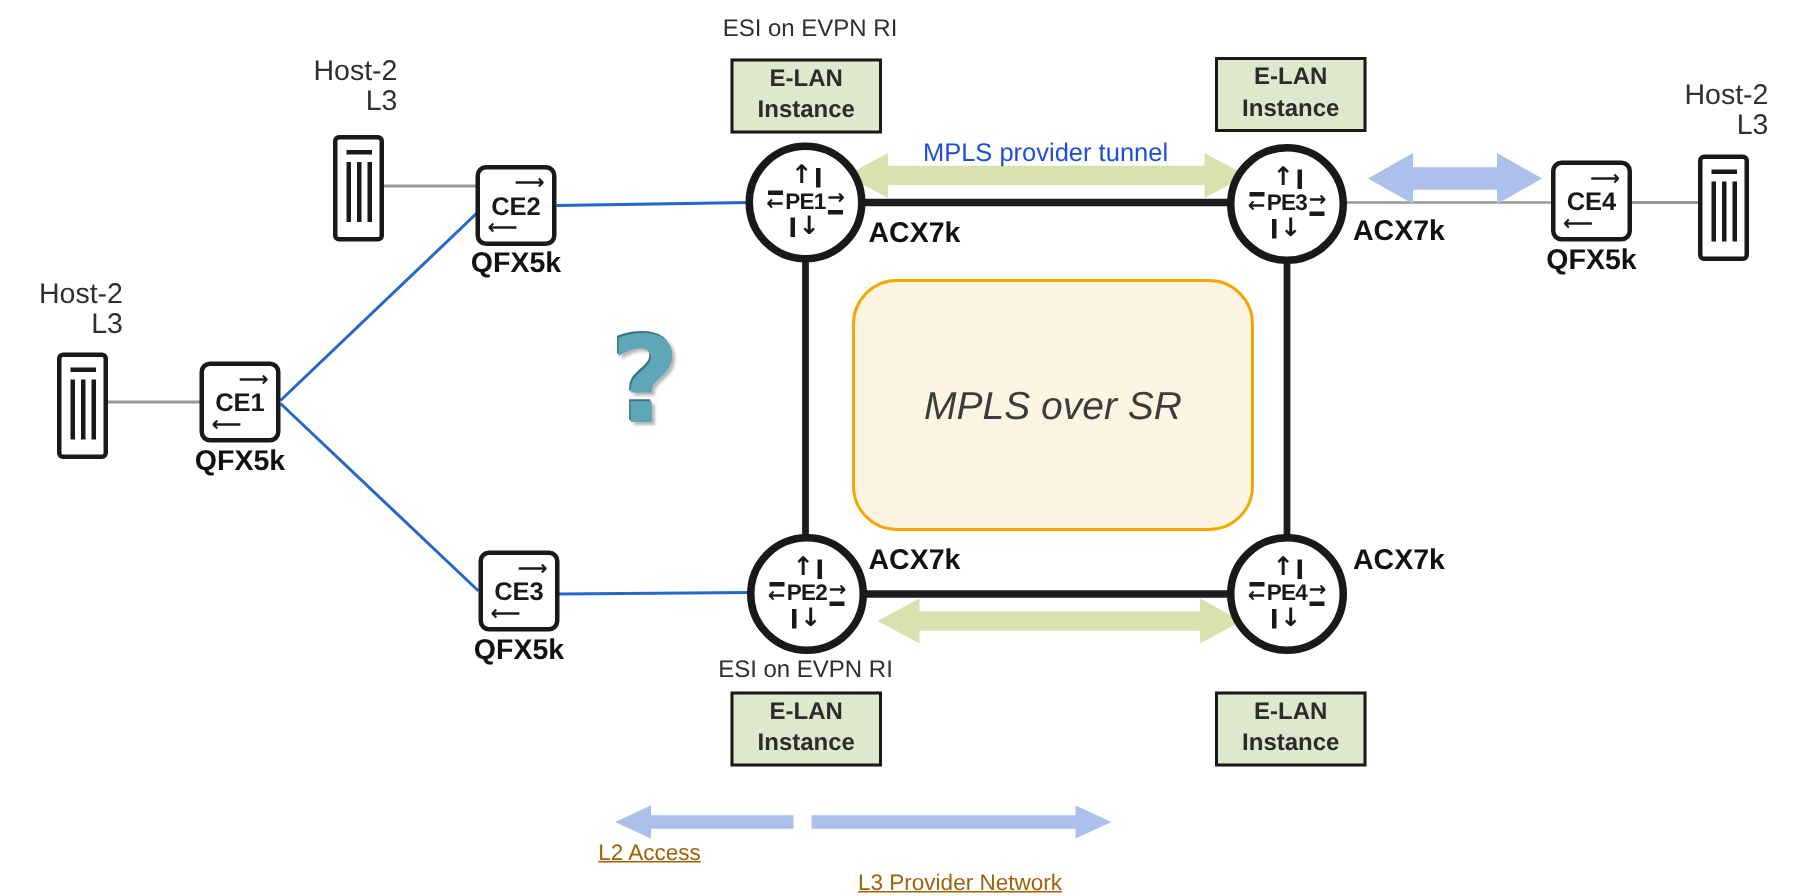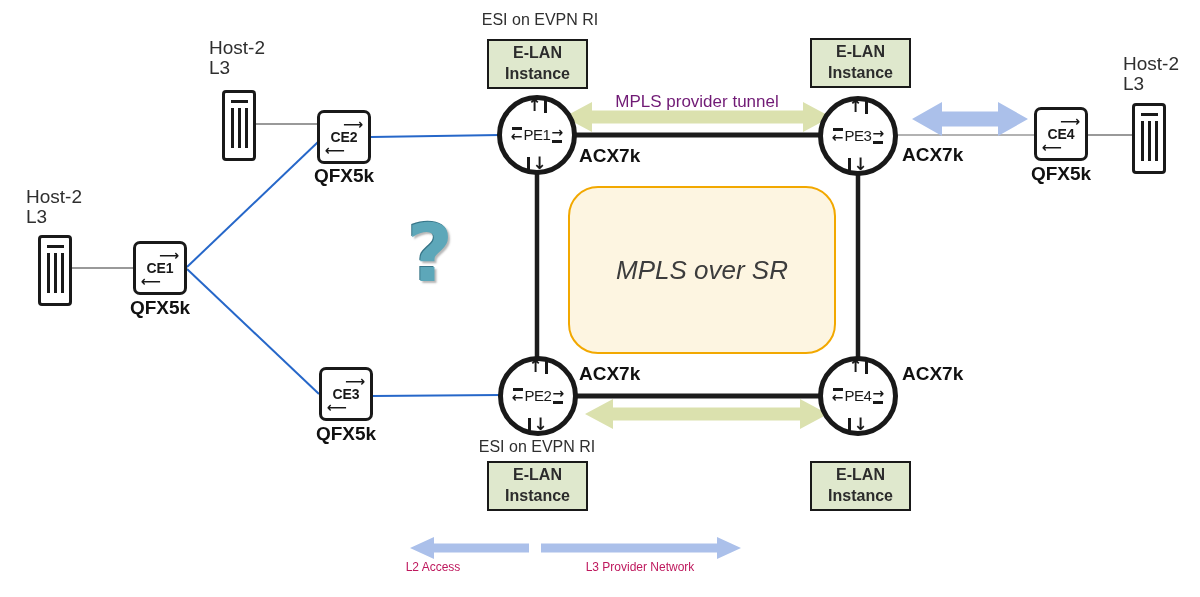--- a/index.html
+++ b/index.html
@@ -39,54 +39,54 @@
   
   .ce {
     position:absolute; width:54px; height:54px; background:#fff;
     border:3px solid #191919; border-radius:7px; z-index:3;
     display:flex; flex-direction:column; align-items:center; justify-content:center;
     line-height:1; color:#191919;
   }
   .ce .a { font-family:"DejaVu Sans", sans-serif; font-size:14px; font-weight:700; line-height:0.75; }
   .ce .a.top { align-self:flex-end; margin-right:5px; }
   .ce .a.bot { align-self:flex-start; margin-left:5px; }
-  .ce .nm { font-size:14px; font-weight:700; line-height:1; margin:1px 0; }
+  .ce .nm { font-size:17px; font-weight:700; line-height:1; margin:1px 0; }
 
   
   .pe {
     position:absolute; width:80px; height:80px; margin-left:-40px; margin-top:-40px;
     background:#fff; border:5px solid #191919; border-radius:50%; z-index:3;
     display:flex; flex-direction:column; align-items:center; justify-content:center;
     color:#191919;
   }
   .pe .row { display:flex; align-items:center; justify-content:center; line-height:0.8; }
   .pe .av { font-family:"DejaVu Sans", sans-serif; font-size:17px; font-weight:700; line-height:0.8; }
   .pe .ah { font-family:"DejaVu Sans", sans-serif; font-size:14px; font-weight:700; line-height:0.8; }
   .pe .vb { display:inline-block; width:3px; height:13px; background:#191919; margin:0 0 0 2px; }
   .pe .vb2 { display:inline-block; width:3px; height:13px; background:#191919; margin:0 2px 0 0; }
   .pe .stack { display:flex; flex-direction:column; align-items:center; gap:1px; }
   .pe .hb { display:block; width:10px; height:3px; background:#191919; }
-  .pe .nm { font-size:15px; font-weight:400; letter-spacing:-0.5px; margin:16px 1px; }
+  .pe .nm { font-size:15px; font-weight:700; letter-spacing:-0.5px; margin:4px 1px; }
 
   
   .elan {
     position:absolute; width:101px; height:50px; background:#dfe8cd;
     border:2px solid #191919; z-index:3;
     display:flex; flex-direction:column; align-items:center; justify-content:center;
     font-size:16px; font-weight:700; color:#2c2c2c; line-height:1.3;
   }
 
   
   .lbl { position:absolute; color:#333; white-space:nowrap; z-index:3; }
-  .ctr { transform:translateX(-50%); text-align:left; }
+  .ctr { transform:translateX(-50%); text-align:right; }
   .host-lbl { font-size:19px; line-height:1.05; color:#2f2f2f; }
   .model { font-size:19px; font-weight:700; color:#111; }
   .esi { font-size:16px; color:#2f2f2f; }
-  .tunnel-lbl { font-size:17px; color:#701a75; }
-  .legend-lbl { font-size:12px; color:#be185d; }
+  .tunnel-lbl { font-size:17px; color:#1d4ed8; }
+  .legend-lbl { font-size:15px; color:#a16207;text-decoration:underline; }
 </style>
 </head>
 <body>
 
 <div id="canvas">
 
   <div class="core-box">
     <span>MPLS over SR</span>
   </div>
 
@@ -291,15 +291,15 @@
   </div>
   <div class="elan" style="left:810px; top:461px;">
     <span>E-LAN</span>
     <span>Instance</span>
   </div>
 
   <div class="lbl ctr esi" style="left:540px; top:11px;">ESI on EVPN RI</div>
   <div class="lbl ctr esi" style="left:537px; top:438px;">ESI on EVPN RI</div>
   <div class="lbl ctr tunnel-lbl" style="left:697px; top:92px;">MPLS provider tunnel</div>
   <div class="lbl ctr legend-lbl" style="left:433px; top:560px;">L2 Access</div>
-  <div class="lbl ctr legend-lbl" style="left:640px; top:560px;">L3 Provider Network</div>
+  <div class="lbl ctr legend-lbl" style="left:640px; top:580px;">L3 Provider Network</div>
 
 </div>
 
 </body></html>

